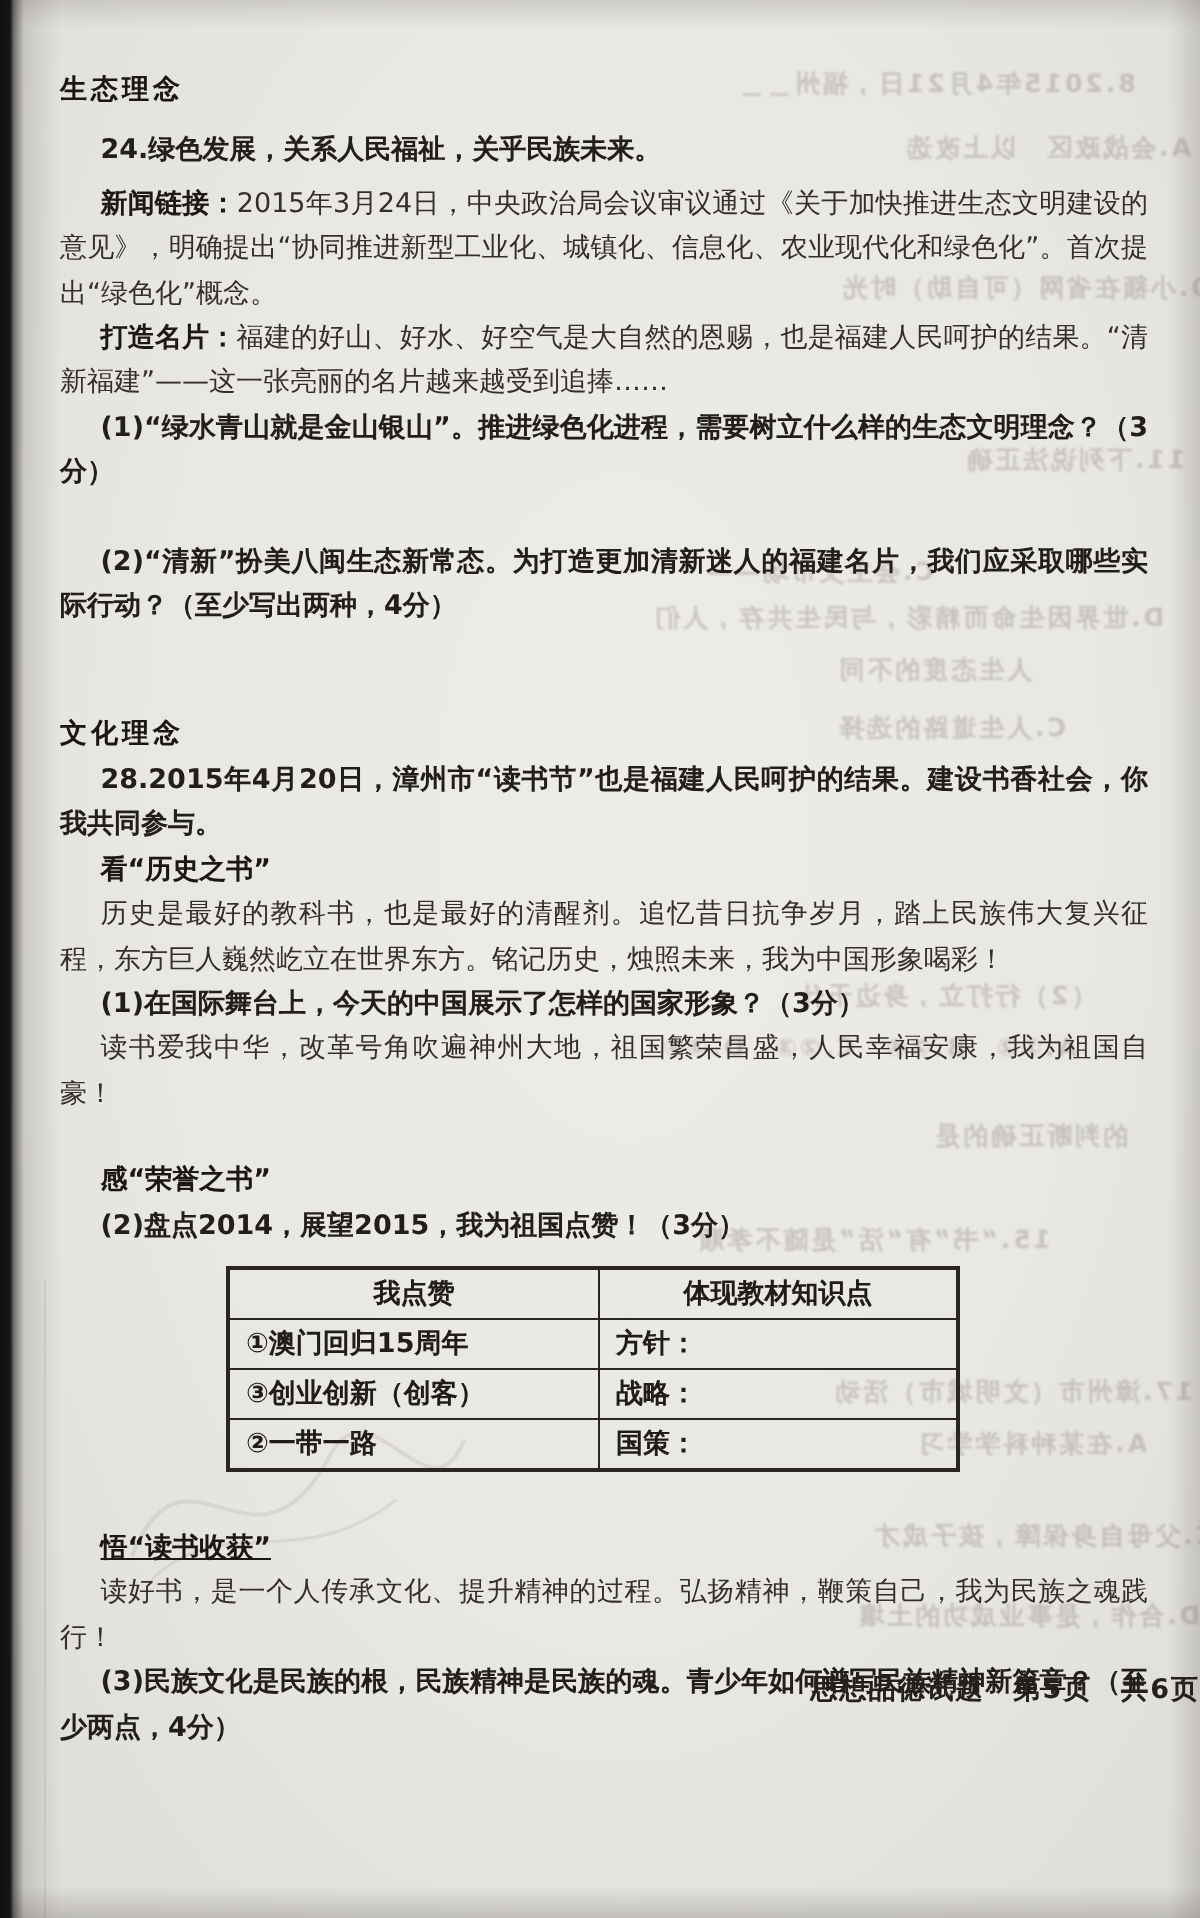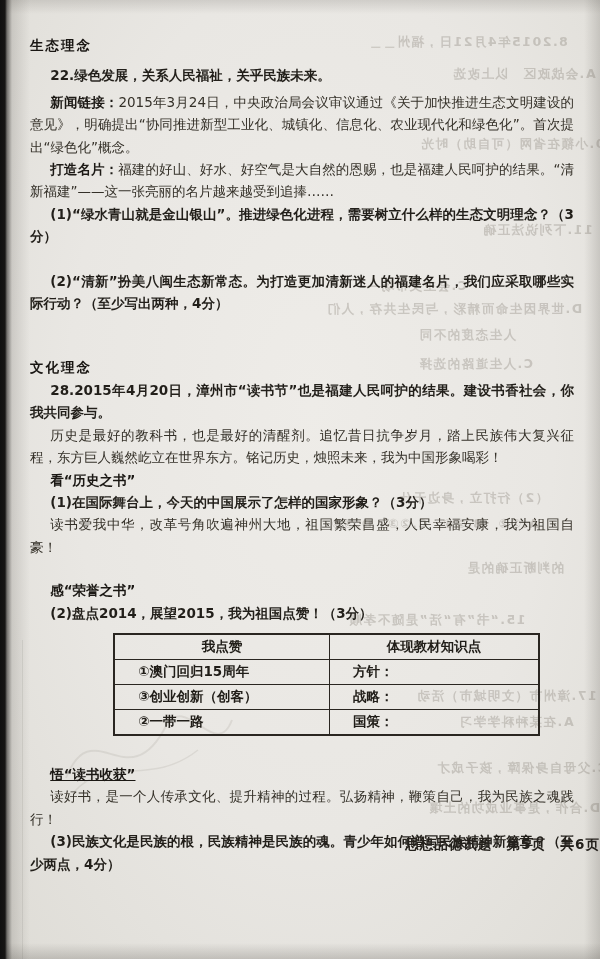--- a/index.html
+++ b/index.html
@@ -33,21 +33,21 @@
   .gap-honor{margin-top:21px !important;}
   .gap-harvest{margin-top:27px !important;text-decoration:underline;}
   .mt4{margin-top:4px !important;}
   .mt8{margin-top:8px !important;}
   table.praise{
     border-collapse:collapse;margin:9px 0 0 83px;
     border:2px solid #2a2621;
   }
   table.praise th,table.praise td{
     border:1.5px solid #2a2621;font-size:13.5px;font-weight:700;color:#201d18;
-    padding:2px 23px;height:20px;text-align:left;
+    padding:2px 8px;height:20px;text-align:left;
   }
   table.praise th{text-align:center;}
   .col1{width:168px;}
   .col2{width:162px;}
   .footer{
     position:absolute;left:0;top:836px;width:600px;text-align:right;
     font-size:13.5px;font-weight:700;color:#24211c;letter-spacing:1px;
   }
   .bt{
     position:absolute;transform:scaleX(-1);white-space:nowrap;
@@ -85,38 +85,38 @@
     <path d="M8,86 C35,18 70,108 108,34 C128,0 158,70 174,28" stroke="#857f74" stroke-width="2" fill="none"></path>
     <path d="M16,100 C50,62 92,96 140,58" stroke="#857f74" stroke-width="1.5" fill="none"></path>
   </svg>
   <div class="fold-line"></div>
 
   <div class="content">
 
     <div>
       <p class="h-title">生态理念</p>
 
-      <p class="para num-intro mt8">22.绿色发展，关系人民福祉，关乎民族未来。</p>
+      <p class="para num-intro mt8">24.绿色发展，关系人民福祉，关乎民族未来。</p>
 
       <p class="para mt4"><span class="lead">新闻链接：</span><span class="kai">2015年3月24日，中央政治局会议审议通过《关于加快推进生态文明建设的意见》，明确提出“协同推进新型工业化、城镇化、信息化、农业现代化和绿色化”。首次提出“绿色化”概念。</span></p>
 
       <p class="para"><span class="lead">打造名片：</span><span class="kai">福建的好山、好水、好空气是大自然的恩赐，也是福建人民呵护的结果。“清新福建”——这一张亮丽的名片越来越受到追捧……</span></p>
 
       <p class="para q">(1)“绿水青山就是金山银山”。推进绿色化进程，需要树立什么样的生态文明理念？（3分）</p>
 
       <p class="para q gap-q2">(2)“清新”扮美八闽生态新常态。为打造更加清新迷人的福建名片，我们应采取哪些实际行动？（至少写出两种，4分）</p>
     </div>
 
     <div>
       <p class="h-title gap-title2">文化理念</p>
 
       <p class="para num-intro">28.2015年4月20日，漳州市“读书节”也是福建人民呵护的结果。建设书香社会，你我共同参与。</p>
 
+      <p class="para sub-head noindent" style="text-indent:1.5em;">看“历史之书”</p>
       <p class="para kai">历史是最好的教科书，也是最好的清醒剂。追忆昔日抗争岁月，踏上民族伟大复兴征程，东方巨人巍然屹立在世界东方。铭记历史，烛照未来，我为中国形象喝彩！</p>
-      <p class="para sub-head noindent" style="text-indent:1.5em;">看“历史之书”</p>
       <p class="para q">(1)在国际舞台上，今天的中国展示了怎样的国家形象？（3分）</p>
 
       <p class="para kai">读书爱我中华，改革号角吹遍神州大地，祖国繁荣昌盛，人民幸福安康，我为祖国自豪！</p>
       <p class="para sub-head gap-honor">感“荣誉之书”</p>
       <p class="para q">(2)盘点2014，展望2015，我为祖国点赞！（3分）</p>
 
       <table class="praise">
         <thead>
           <tr>
             <th class="col1">我点赞</th>

